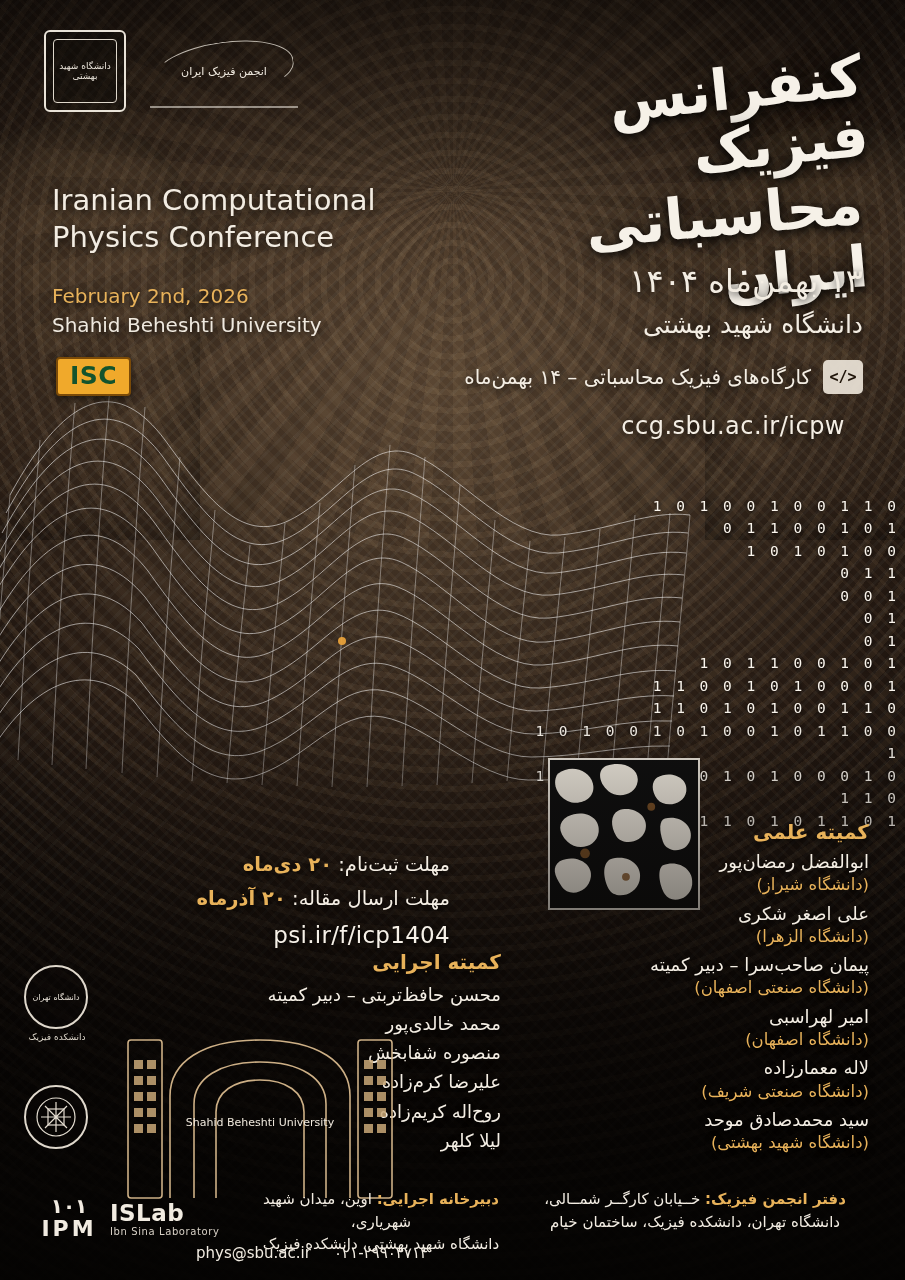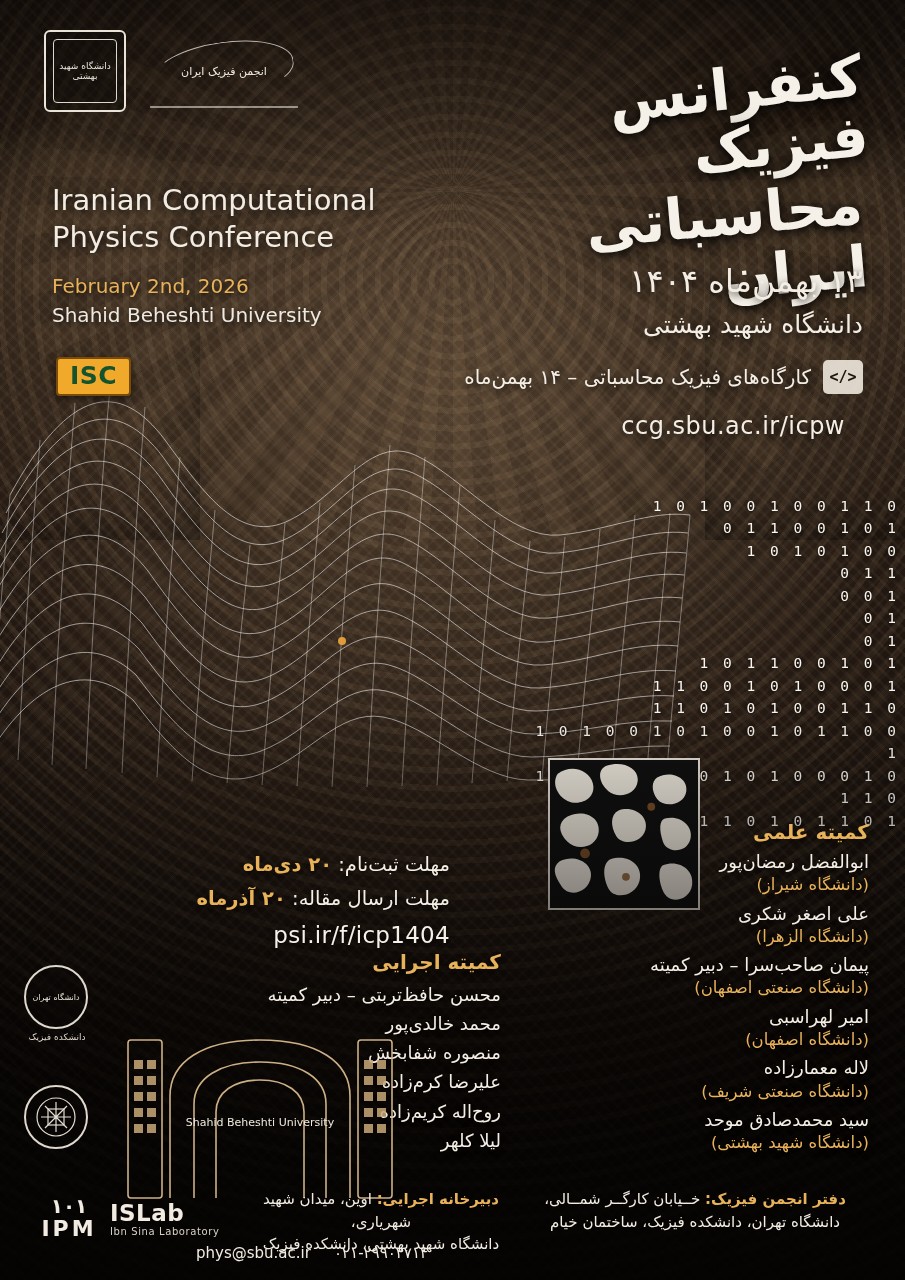--- a/index.html
+++ b/index.html
@@ -96,21 +96,21 @@
     letter-spacing: -1px;
   }
 
   
   .en-block { position: absolute; left: 52px; top: 182px; width: 400px; }
   .en-title {
     color: #f2ece2; font-size: 29px; line-height: 1.28; font-weight: 400;
     text-shadow: 0 2px 8px rgba(0,0,0,.8);
   }
   .en-date {
-    margin-top: 16px; color: #e8b25a; font-size: 20px; line-height: 1.45;
+    margin-top: 26px; color: #e8b25a; font-size: 20px; line-height: 1.45;
     text-shadow: 0 2px 6px rgba(0,0,0,.8);
   }
   .en-venue { color: #efe9df; font-size: 20px; line-height: 1.4; text-shadow: 0 2px 6px rgba(0,0,0,.8); }
 
   .isc-badge {
     position: absolute; left: 56px; top: 357px;
     background: #f0a92b; color: #14532d;
     font-weight: 700; font-size: 25px; letter-spacing: .5px;
     padding: 2px 12px 4px 12px; border-radius: 4px;
     border: 2px solid #7a4a08;

